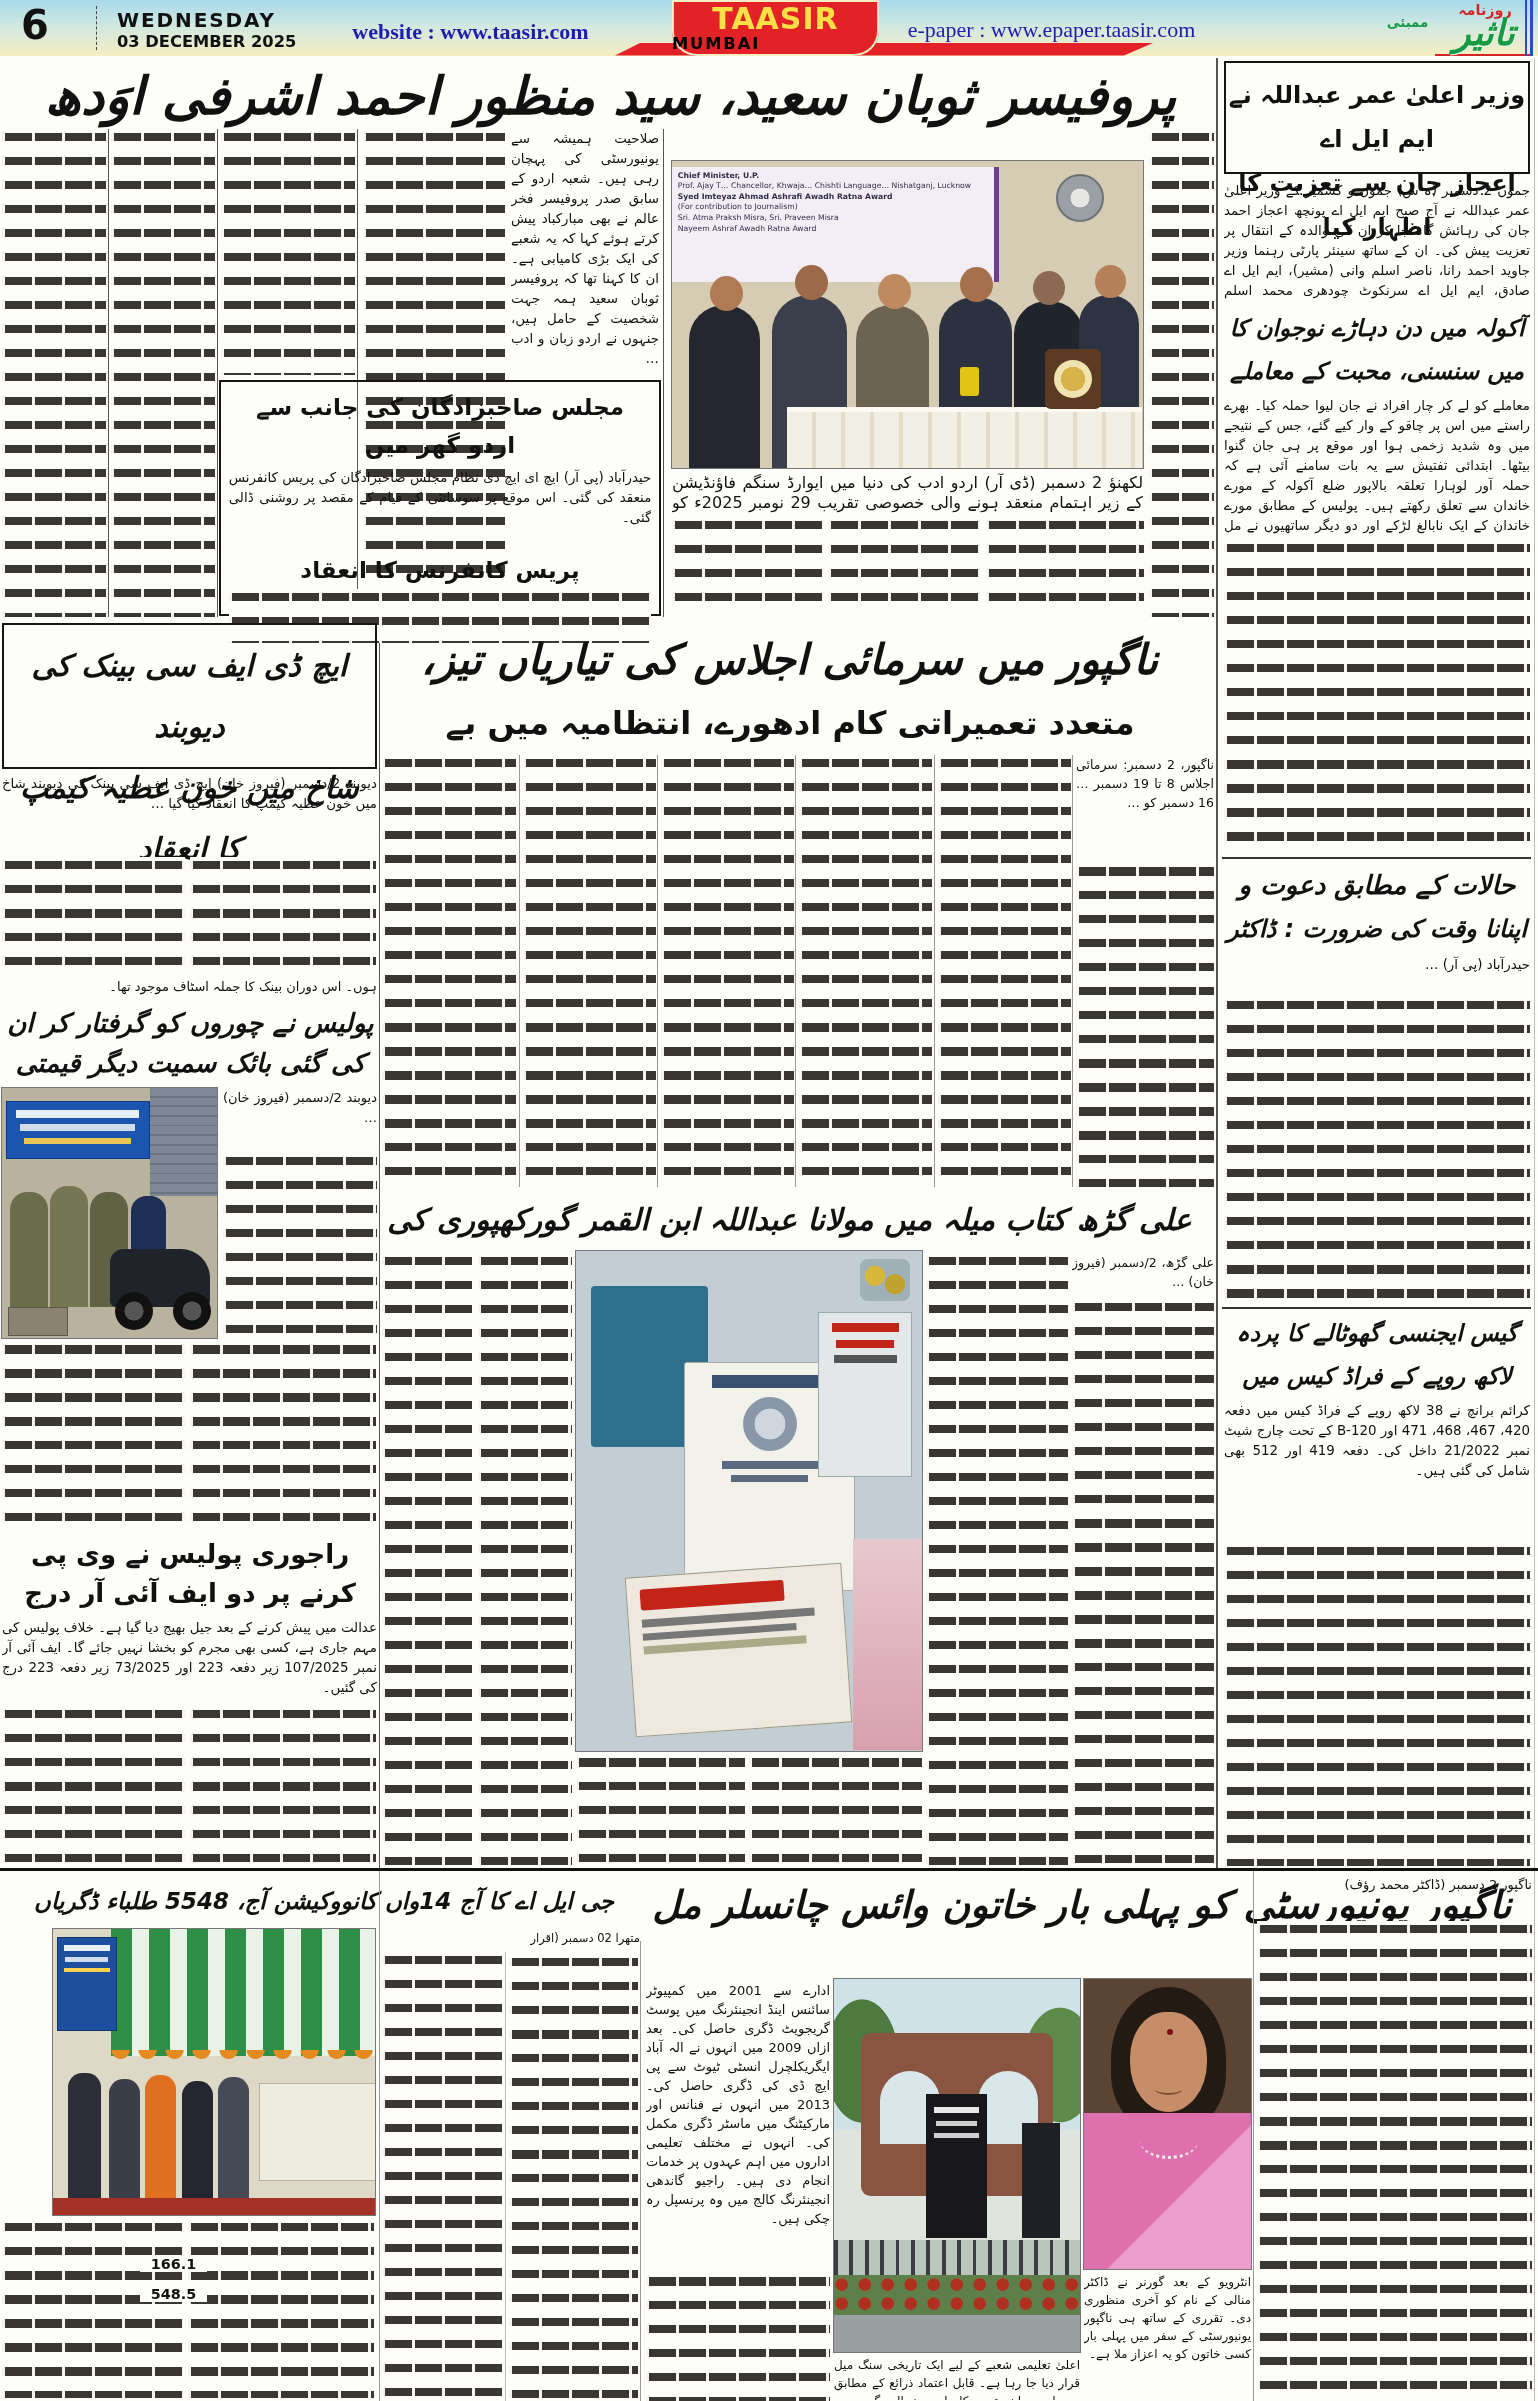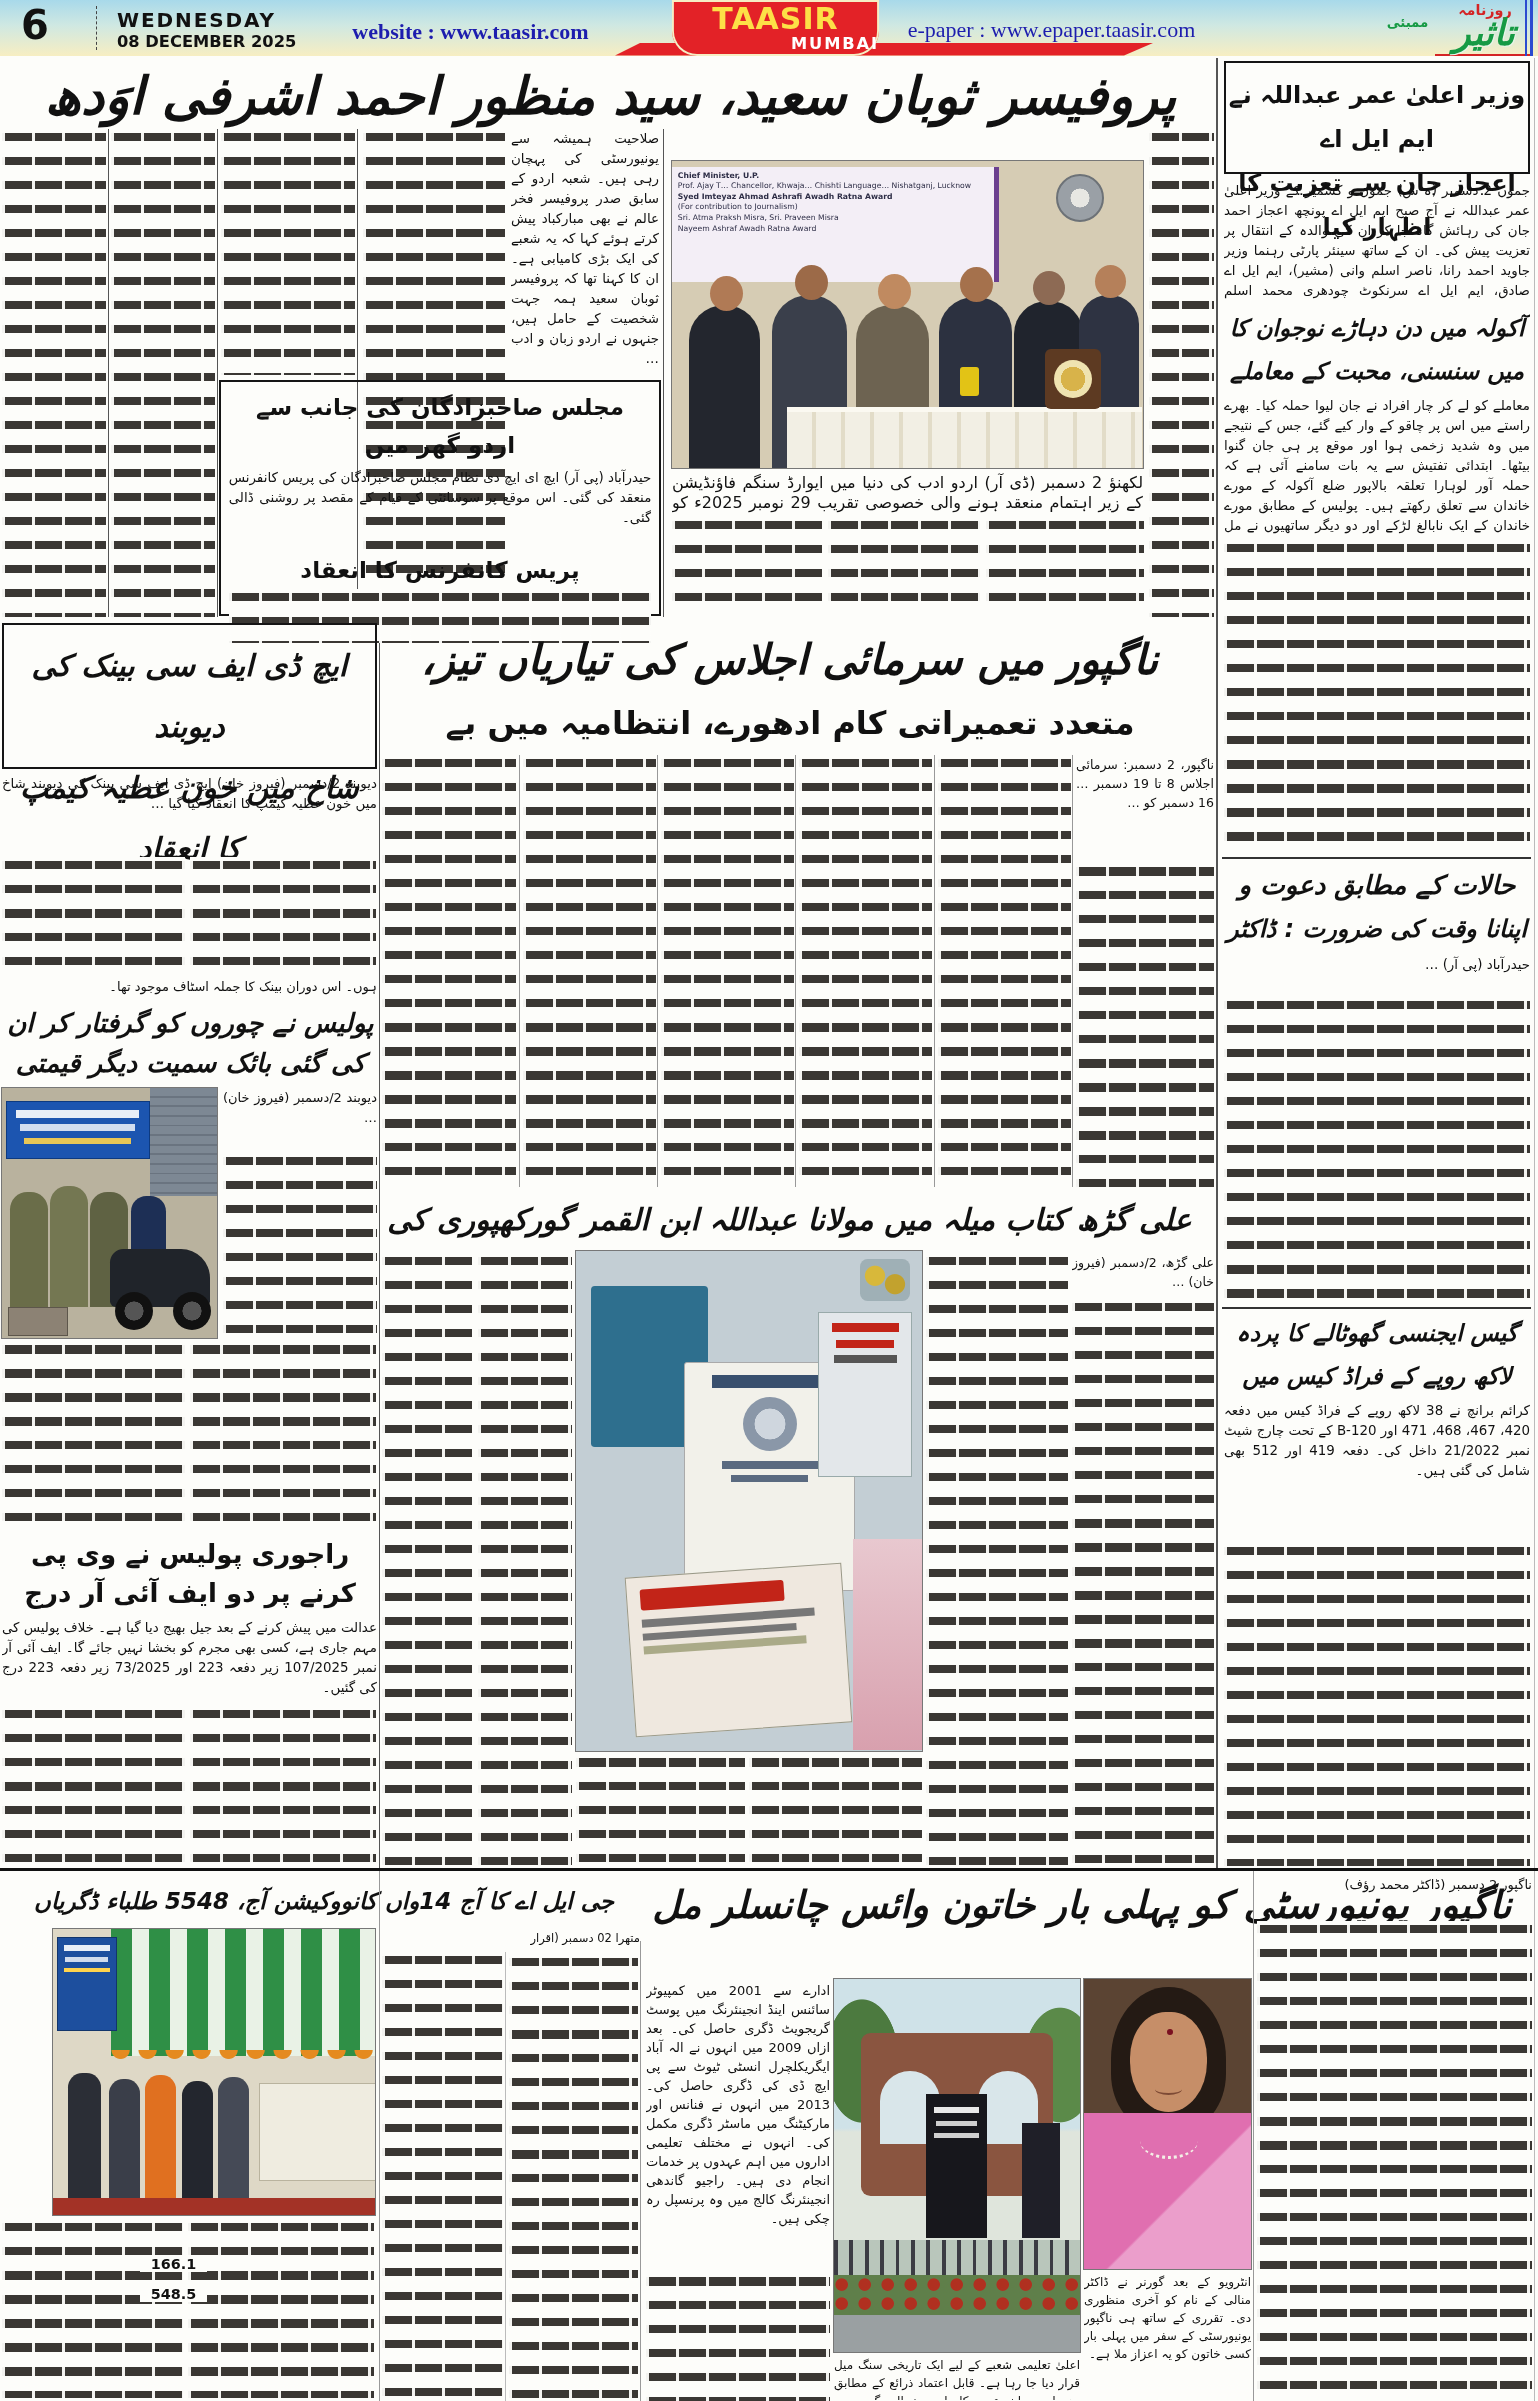--- a/index.html
+++ b/index.html
@@ -24,25 +24,25 @@
 </head>
 <body>
 
 <div class="page">
 
   <div class="abs" style="left:0;top:0;width:1538px;height:56px;background:linear-gradient(180deg,#a8d9ea 0%,#cfe8e2 45%,#f7eec2 100%);">
     <div class="abs" style="left:640;left:615px;top:43px;width:538px;height:12.5px;background:#e32227;clip-path:polygon(25px 0,100% 0,calc(100% - 29px) 100%,0 100%);"></div>
     <div class="abs" style="left:21px;top:1.9px;width:58px;font-size:40px;font-weight:bold;">6</div>
     <div class="abs" style="left:96px;top:5.8px;height:44px;border-left:1.9px dashed #444;"></div>
     <div class="abs" style="left:117px;top:7.7px;width:211px;font-size:20px;font-weight:bold;letter-spacing:1.9px;">WEDNESDAY</div>
-    <div class="abs" style="left:117px;top:32px;width:221px;font-size:16.3px;font-weight:bold;">08 DECEMBER 2025</div>
+    <div class="abs" style="left:117px;top:32px;width:221px;font-size:16.3px;font-weight:bold;">03 DECEMBER 2025</div>
     <div class="abs serif" style="left:283px;top:19px;width:375px;font-size:22px;color:#1d1dae;text-align:center;font-weight:bold;">website : www.taasir.com</div>
     <div class="abs" style="left:672px;top:0;width:207px;height:56px;background:#e32227;border-radius:0 0 25px 25px;box-shadow:0 0 0 1.9px #f6eec4 inset;">
       <div style="text-align:center;color:#fde047;font-size:30px;font-weight:900;letter-spacing:1px;line-height:33px;margin-top:1.9px;">TAASIR</div>
-      <div style="text-align:right;color:#ffffff;font-size:16.3px;font-weight:800;letter-spacing:1.9px;line-height:17.3px;">MUMBAI</div>
+      <div style="text-align:left;color:#000000;font-size:16.3px;font-weight:800;letter-spacing:1.9px;line-height:17.3px;">MUMBAI</div>
     </div>
     <div class="abs serif" style="left:898px;top:17.3px;width:307px;font-size:22px;color:#1d1dae;text-align:center;">e-paper : www.epaper.taasir.com</div>
     <div class="abs urdu" style="left:1439px;top:1.9px;width:92px;font-size:14.4px;font-weight:bold;color:#d42425;text-align:center;">روزنامہ</div>
     <div class="abs urdu" style="left:1374px;top:15.4px;width:67px;font-size:13.4px;font-weight:bold;color:#169a44;text-align:center;">ممبئی</div>
     <div class="abs urdu" style="left:1435px;top:11.5px;width:98px;height:42px;font-size:36px;font-weight:900;font-style:italic;color:#169a44;text-align:center;border-bottom:2.9px solid #d42425;text-shadow:1px 1px 0 #e8f5e9;">تاثیر</div>
     <div class="abs" style="left:1530px;top:0;width:2.9px;height:56px;background:#2b4bd0;"></div>
     <div class="abs" style="left:1525px;top:0;width:1.9px;height:56px;background:#2b4bd0;"></div>
   </div>
 
   <div class="abs urdu hl center clip" style="left:27px;top:60px;width:1167px;height:73px;font-size:52px;line-height:73px;">پروفیسر ثوبان سعید، سید منظور احمد اشرفی اوَدھ رتن ایوارڈ سے سرفراز</div>

